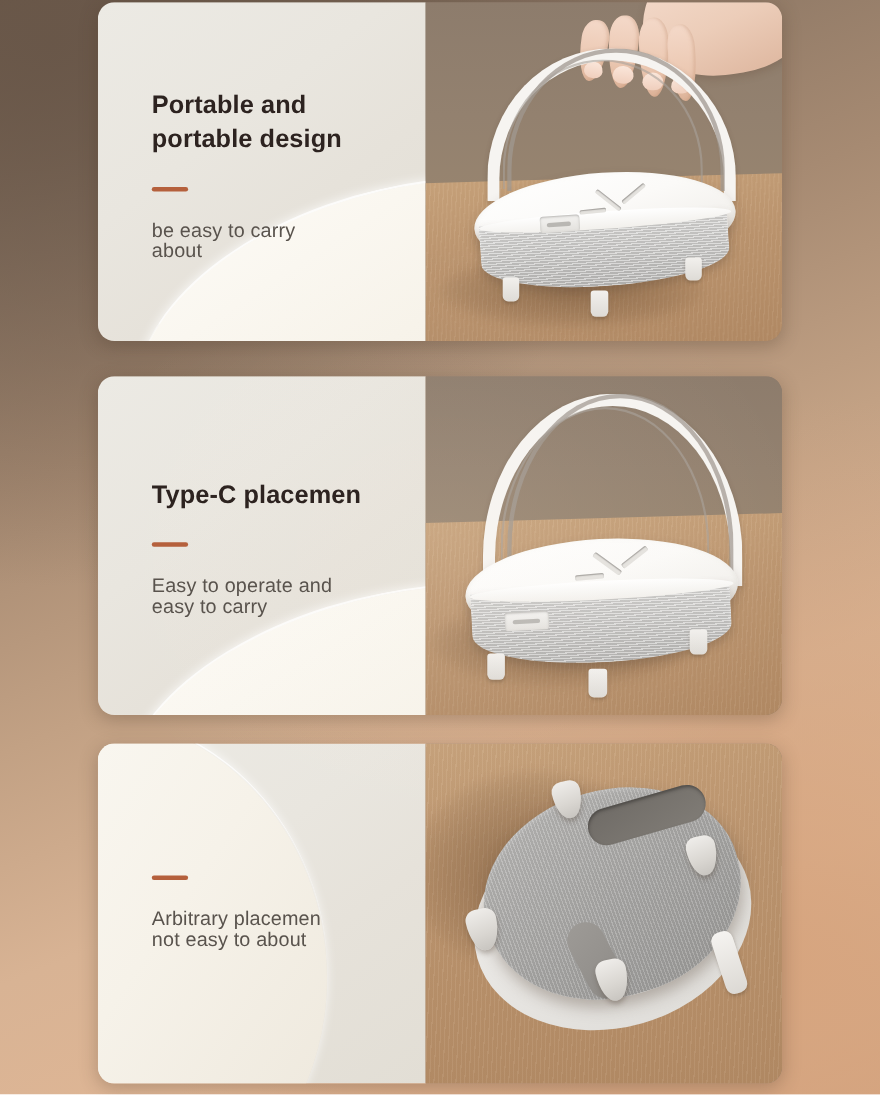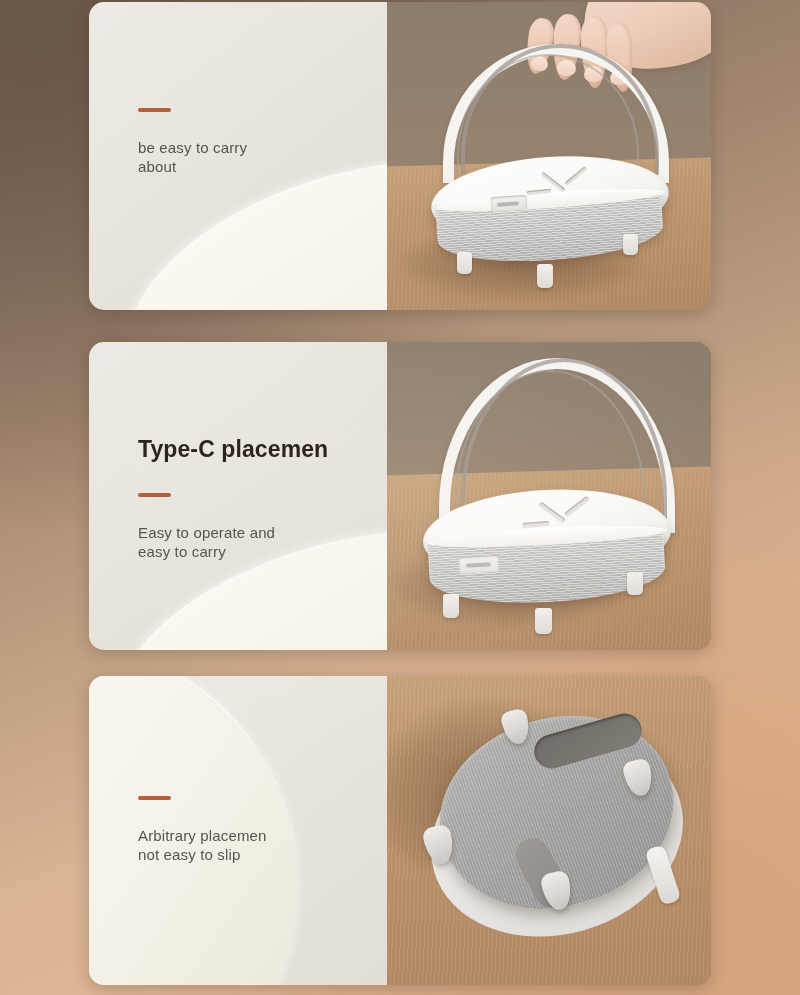--- a/index.html
+++ b/index.html
@@ -120,21 +120,21 @@
   }
   .divider {
     width: 33px;
     height: 4px;
     border-radius: 2px;
     background: #b5603c;
     margin-top: 28px;
   }
   .feature-sub {
     margin-top: 26px;
-    font-size: 15px;
+    font-size: 18px;
     line-height: 19px;
     color: #59534d;
     letter-spacing: 0.15px;
     white-space: pre-line;
   }
 
   
   .photo-half {
     position: relative;
     flex: 1 1 auto;
@@ -302,20 +302,22 @@
 <body>
 
 <div id="page">
 
   <div class="card" id="card-1">
 
     <div class="text-half">
       <div class="table-sweep"></div>
       <div class="sweep-edge"></div>
       <div class="text-content">
+        <h2 class="feature-title">Portable and
+portable design</h2>
         <div class="divider"></div>
         <p class="feature-sub">be easy to carry
 about</p>
       </div>
     </div>
 
     <div class="photo-half">
       <div class="wall" style="height:56%;"></div>
       <div class="table-wood" style="top:52%;"></div>
       <div class="table-shadow" style="left:4%; top:74%; width:74%; height:22%;"></div>
@@ -395,21 +397,21 @@
   </div>
 
   <div class="card" id="card-3">
 
     <div class="text-half">
       <div class="table-sweep"></div>
       <div class="sweep-edge"></div>
       <div class="text-content">
         <div class="divider"></div>
         <p class="feature-sub">Arbitrary placemen
-not easy to slip</p>
+not easy to about</p>
       </div>
     </div>
 
     <div class="photo-half">
       <div class="table-wood" style="top:-10%; bottom:-10%;"></div>
       <div class="table-shadow" style="left:-4%; top:8%; width:70%; height:60%;"></div>
 
       <div class="product">
         <div class="base-ring" style="left:42px; top:62px; width:256px; height:196px; transform:rotate(-16deg);"></div>
         <div class="base-plate" style="left:52px; top:42px; width:236px; height:188px; transform:rotate(-16deg);"></div>

